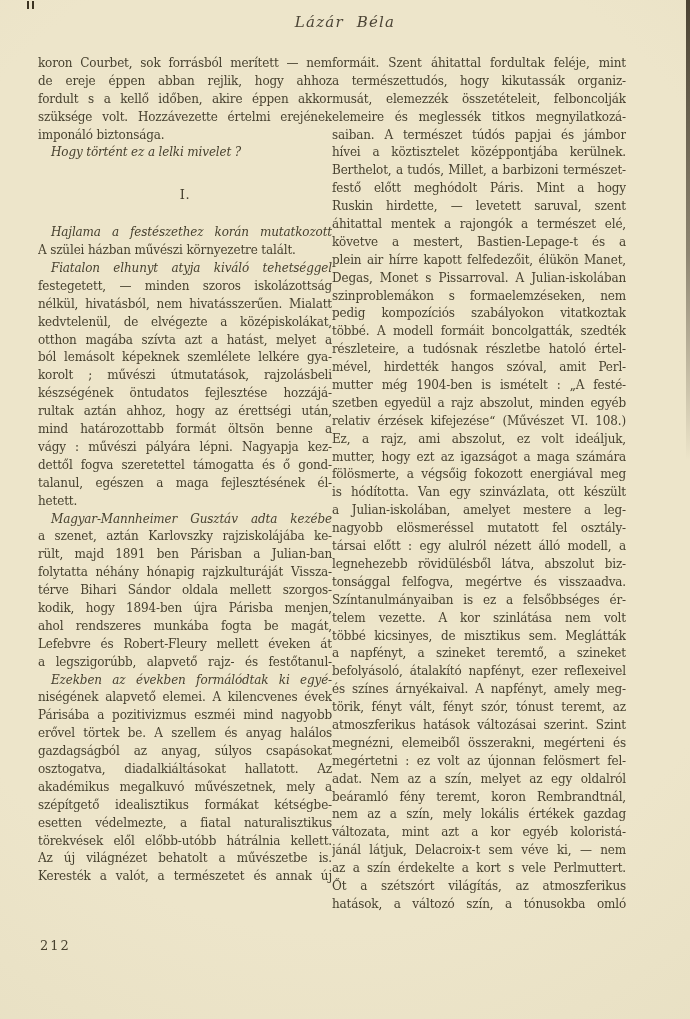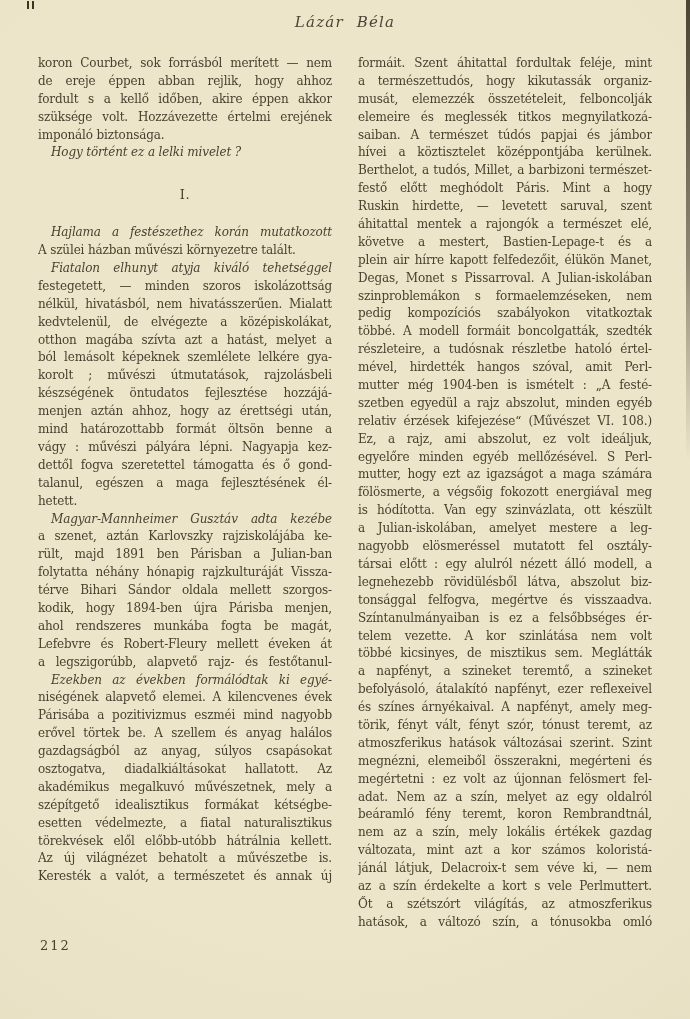--- a/index.html
+++ b/index.html
@@ -19,21 +19,21 @@
   }
   .corner-mark { position:absolute; top:1px; left:27px; display:flex; gap:3px; }
   .corner-mark i { display:block; width:2px; height:8px; background:#3c3322; }
   .running-head {
     position:absolute; top:13px; left:0; width:100%;
     text-align:center; font-style:italic; font-size:15px;
     letter-spacing:1.2px; word-spacing:7px; color:#4c4536;
   }
   .columns {
     position:absolute; top:55px; left:38px;
-    display:flex; gap:26px;justify-content:flex-end;
+    display:flex; justify-content:flex-end;
   }
   .col { width:294px; }
   .para { margin:0; }
   .line {
     font-size:12px; line-height:17.9px; height:17.9px;
     color:#47412f; overflow:hidden;
     text-align:justify; text-align-last:justify;
     letter-spacing:-0.15px;
   }
   .line.last { text-align-last:left; }
@@ -78,21 +78,21 @@
         </div>
         <div class="para indent">
           <div class="line">Fiatalon elhunyt atyja kiváló tehetséggel</div>
           <div class="line">festegetett, — minden szoros iskolázottság</div>
           <div class="line">nélkül, hivatásból, nem hivatásszerűen. Mialatt</div>
           <div class="line">kedvtelenül, de elvégezte a középiskolákat,</div>
           <div class="line">otthon magába szívta azt a hatást, melyet a</div>
           <div class="line">ból lemásolt képeknek szemlélete lelkére gya-</div>
           <div class="line">korolt ; művészi útmutatások, rajzolásbeli</div>
           <div class="line">készségének öntudatos fejlesztése hozzájá-</div>
-          <div class="line">menjen aztán ahhoz, hogy az érettségi után,</div>
+          <div class="line">rultak aztán ahhoz, hogy az érettségi után,</div>
           <div class="line">mind határozottabb formát öltsön benne a</div>
           <div class="line">vágy : művészi pályára lépni. Nagyapja kez-</div>
           <div class="line">dettől fogva szeretettel támogatta és ő gond-</div>
           <div class="line">talanul, egészen a maga fejlesztésének él-</div>
           <div class="line last">hetett.</div>
         </div>
         <div class="para indent">
           <div class="line">Magyar-Mannheimer Gusztáv adta kezébe</div>
           <div class="line">a szenet, aztán Karlovszky rajziskolájába ke-</div>
           <div class="line">rült, majd 1891 ben Párisban a Julian-ban</div>
@@ -135,21 +135,20 @@
           <div class="line">Degas, Monet s Pissarroval. A Julian-iskolában</div>
           <div class="line">szinproblemákon s formaelemzéseken, nem</div>
           <div class="line">pedig kompozíciós szabályokon vitatkoztak</div>
           <div class="line">többé. A modell formáit boncolgatták, szedték</div>
           <div class="line">részleteire, a tudósnak részletbe hatoló értel-</div>
           <div class="line">mével, hirdették hangos szóval, amit Perl-</div>
           <div class="line">mutter még 1904-ben is ismételt : „A festé-</div>
           <div class="line">szetben egyedül a rajz abszolut, minden egyéb</div>
           <div class="line">relativ érzések kifejezése“ (Művészet VI. 108.)</div>
           <div class="line">Ez, a rajz, ami abszolut, ez volt ideáljuk,</div>
-          <div class="line">egyelőre minden egyéb mellőzésével. S Perl-</div>
           <div class="line">mutter, hogy ezt az igazságot a maga számára</div>
           <div class="line">fölösmerte, a végsőig fokozott energiával meg</div>
           <div class="line">is hódította. Van egy szinvázlata, ott készült</div>
           <div class="line">a Julian-iskolában, amelyet mestere a leg-</div>
           <div class="line">nagyobb elösmeréssel mutatott fel osztály-</div>
           <div class="line">társai előtt : egy alulról nézett álló modell, a</div>
           <div class="line">legnehezebb rövidülésből látva, abszolut biz-</div>
           <div class="line">tonsággal felfogva, megértve és visszaadva.</div>
           <div class="line">Színtanulmányaiban is ez a felsőbbséges ér-</div>
           <div class="line">telem vezette. A kor szinlátása nem volt</div>
@@ -157,21 +156,21 @@
           <div class="line">a napfényt, a szineket teremtő, a szineket</div>
           <div class="line">befolyásoló, átalakító napfényt, ezer reflexeivel</div>
           <div class="line">és színes árnyékaival. A napfényt, amely meg-</div>
           <div class="line">törik, fényt vált, fényt szór, tónust teremt, az</div>
           <div class="line">atmoszferikus hatások változásai szerint. Szint</div>
           <div class="line">megnézni, elemeiből összerakni, megérteni és</div>
           <div class="line">megértetni : ez volt az újonnan felösmert fel-</div>
           <div class="line">adat. Nem az a szín, melyet az egy oldalról</div>
           <div class="line">beáramló fény teremt, koron Rembrandtnál,</div>
           <div class="line">nem az a szín, mely lokális értékek gazdag</div>
-          <div class="line">változata, mint azt a kor számos koloristá-</div>
+          <div class="line">változata, mint azt a kor egyéb koloristá-</div>
           <div class="line">jánál látjuk, Delacroix-t sem véve ki, — nem</div>
           <div class="line">az a szín érdekelte a kort s vele Perlmuttert.</div>
           <div class="line">Őt a szétszórt világítás, az atmoszferikus</div>
           <div class="line">hatások, a változó szín, a tónusokba omló</div>
         </div>
       </div>
   </div>
 
   <div class="page-number">212</div>
 </div>

